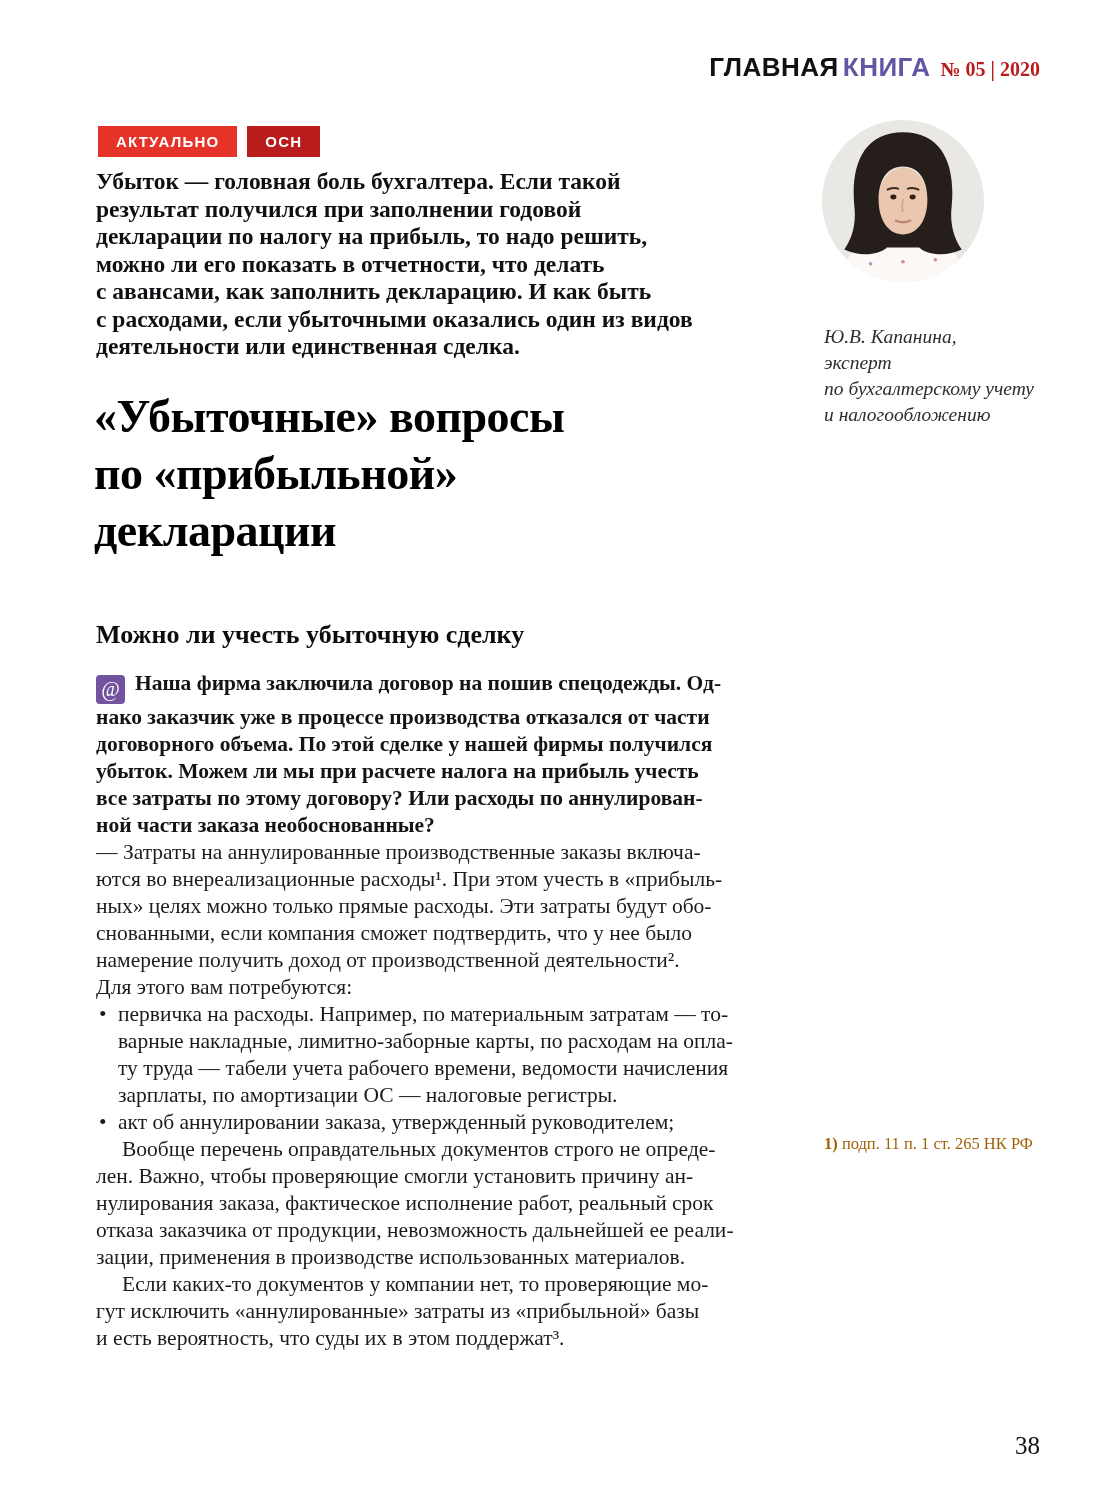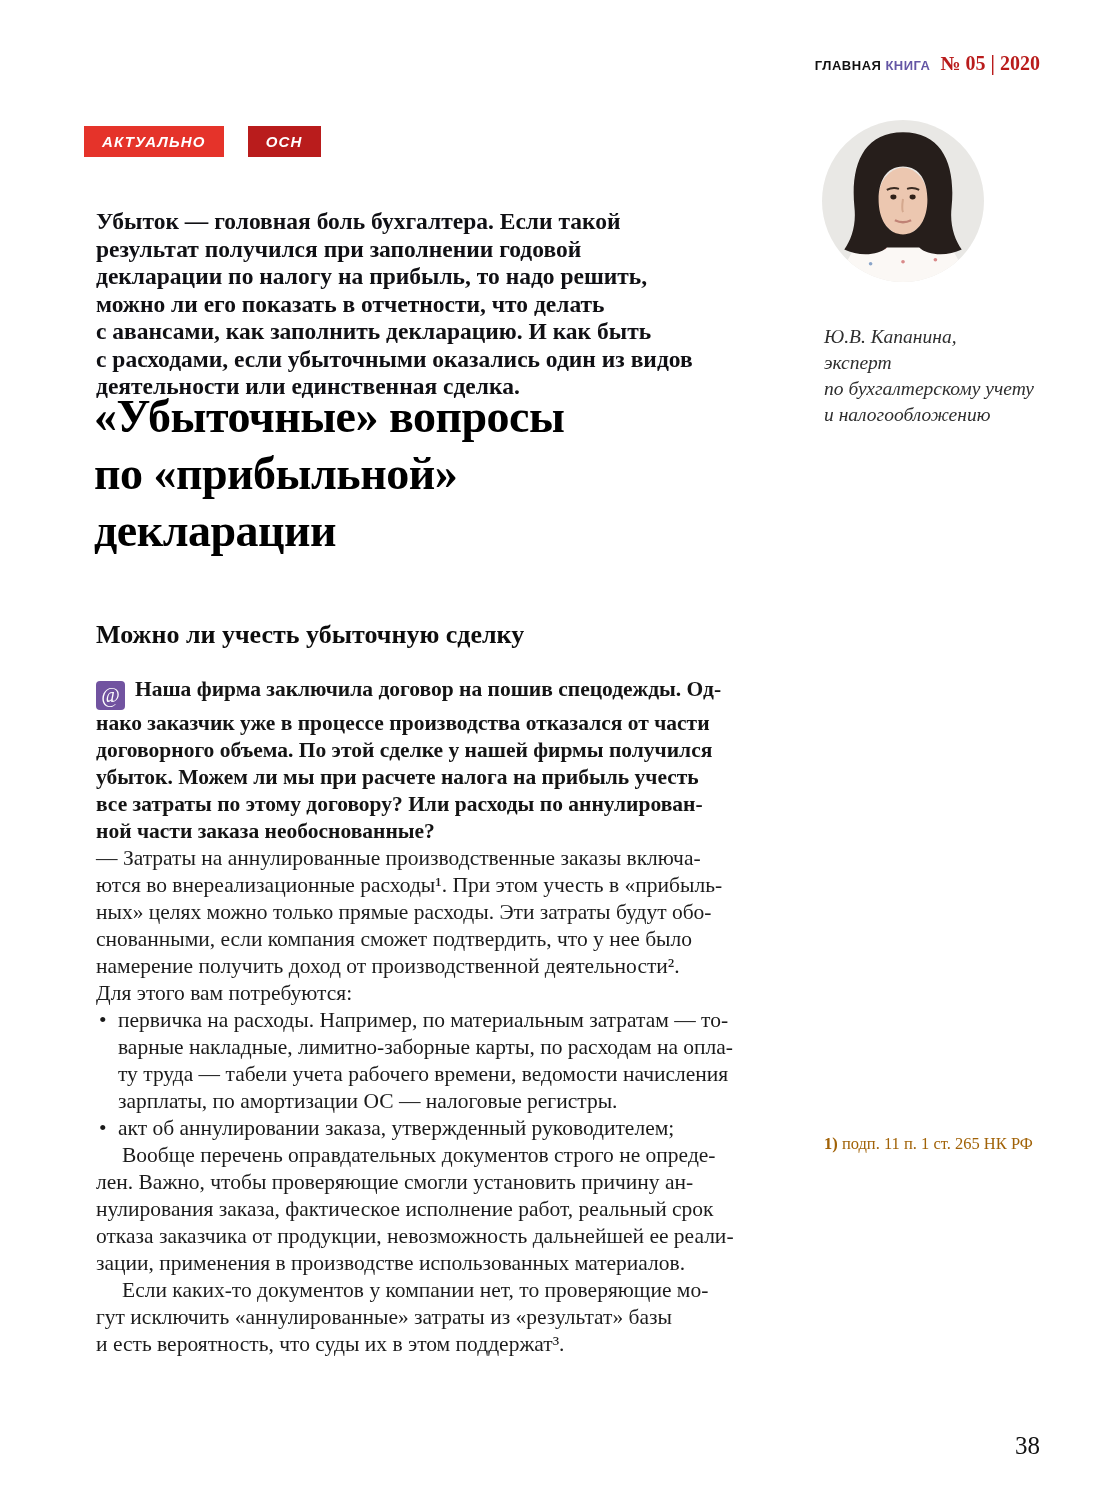--- a/index.html
+++ b/index.html
@@ -14,48 +14,47 @@
     color: #1a1a1a;
   }
 
   
   .mag-header {
     position: absolute; top: 52px; right: 64px;
     white-space: nowrap;
   }
   .mag-header .mag1, .mag-header .mag2 {
     font-family: "Liberation Sans", sans-serif;
-    font-weight: 800; font-size: 13px; letter-spacing: 0.5px;
+    font-weight: 800; font-size: 26px; letter-spacing: 0.5px;
   }
   .mag-header .mag1 { color: #111111; }
   .mag-header .mag2 { color: #6456a5; }
   .mag-header .issue {
     font-family: "Liberation Serif", serif;
     font-weight: 700; font-size: 20px; color: #b91c1c; margin-left: 6px;
   }
 
   
-  .badges { position: absolute; top: 126px; left: 84px; display: flex; gap: 24px; font-style: italic; }
+  .badges { position: absolute; top: 126px; left: 98px; display: flex; gap: 10px; }
   .badge {
     display: inline-flex; align-items: center; justify-content: center;
     height: 31px; padding: 0 18px;
     font-family: "Liberation Sans", sans-serif;
     font-weight: 700; font-size: 15px; letter-spacing: 1.2px;
     color: #ffffff;
   }
   .badge-red { background: #e5332a; }
   .badge-purple { background: #b91c1c; }
 
   
   .lead {
     position: absolute; left: 96px; top: 168px; width: 706px;
     font-weight: 700; font-size: 23.5px; line-height: 27.5px;
     color: #101014;
     white-space: pre-line;
-    margin-top: 40px;
   }
 
   
   .avatar-wrap { position: absolute; left: 822px; top: 120px; width: 162px; height: 162px; }
   .author-caption {
     position: absolute; left: 824px; top: 298px; width: 240px;
     font-style: italic; font-size: 19.5px; line-height: 26px; color: #2e2e2e;
     white-space: pre-line;
   }
   .author-caption .author-name { display: block; }
@@ -65,21 +64,21 @@
     position: absolute; left: 94px; top: 388px; width: 720px;
     font-weight: 800; font-size: 46px; line-height: 57px;
     color: #000000; letter-spacing: -0.5px;
     white-space: pre-line;
   }
 
   
   .main-col { position: absolute; left: 96px; top: 620px; width: 700px; }
   .section-heading {
     font-weight: 700; font-size: 26px; line-height: 30px; color: #0d0d0d;
-    margin-bottom: 26px;
+    margin-bottom: 20px;
   }
   .body-text { font-size: 21.5px; line-height: 27px; white-space: pre-line; }
   .question { font-weight: 700; color: #141414; }
   .answer { color: #1c1c1c; }
   .at-icon {
     display: inline-flex; align-items: center; justify-content: center;
     width: 29px; height: 29px; border-radius: 4px;
     background: #7153a0; color: #ffffff;
     font-family: "Liberation Serif", serif; font-style: italic;
     font-size: 20px; font-weight: 400;
@@ -199,21 +198,21 @@
 зарплаты, по амортизации ОС — налоговые регистры.</li>
       <li>акт об аннулировании заказа, утвержденный руководителем;</li>
     </ul>
 
     <p class="body-text answer indent-para">Вообще перечень оправдательных документов строго не опреде-
 лен. Важно, чтобы проверяющие смогли установить причину ан-
 нулирования заказа, фактическое исполнение работ, реальный срок
 отказа заказчика от продукции, невозможность дальнейшей ее реали-
 зации, применения в производстве использованных материалов.</p>
     <p class="body-text answer indent-para">Если каких-то документов у компании нет, то проверяющие мо-
-гут исключить «аннулированные» затраты из «результат» базы
+гут исключить «аннулированные» затраты из «прибыльной» базы
 и есть вероятность, что суды их в этом поддержат³.</p>
   </div>
 
   <div class="footnotes">
     <div class="footnote"><span class="fn-marker">1)</span> <span class="fn-text">подп. 11 п. 1 ст. 265 НК РФ</span></div>
   </div>
 
   <div class="page-number">38</div>
 
 </div>

